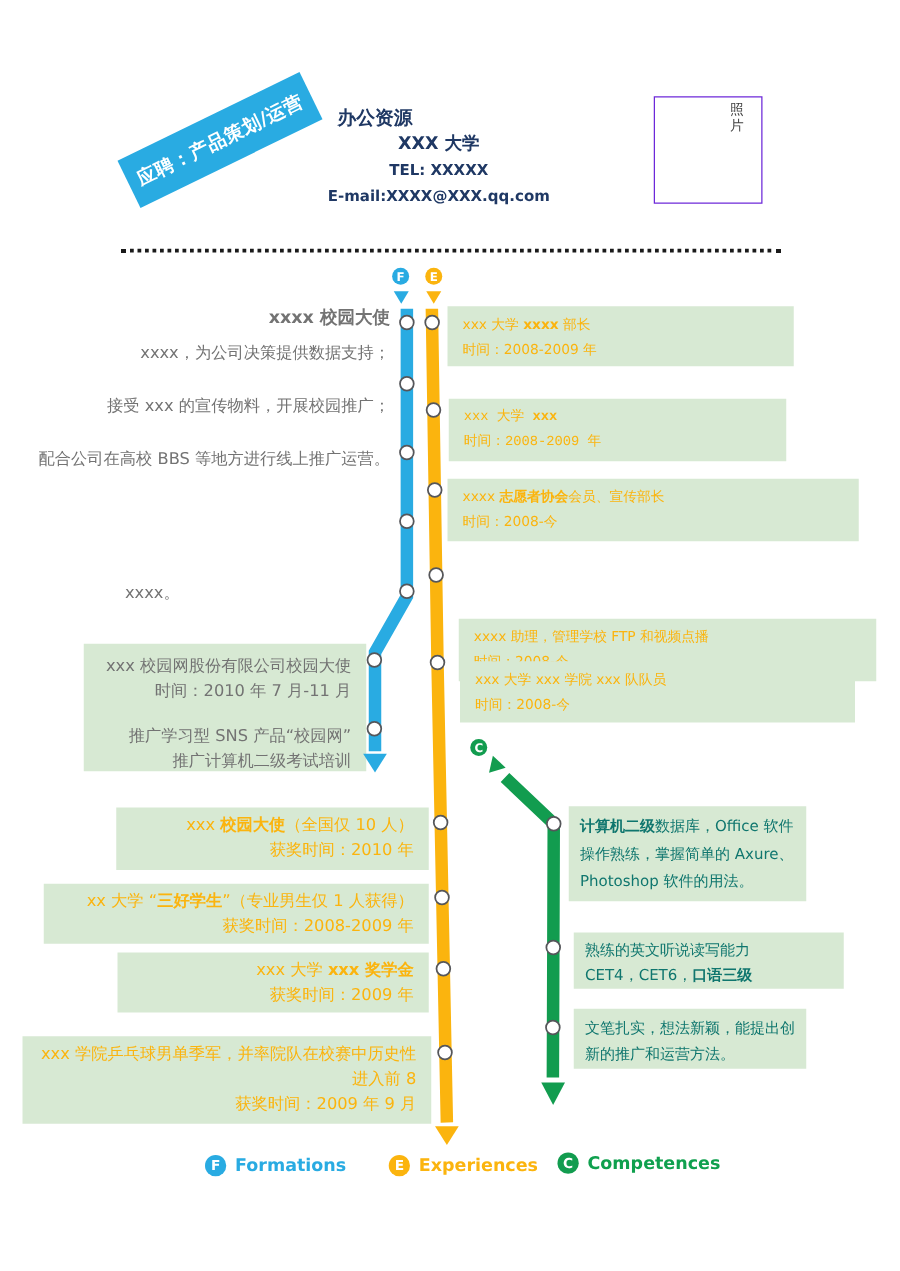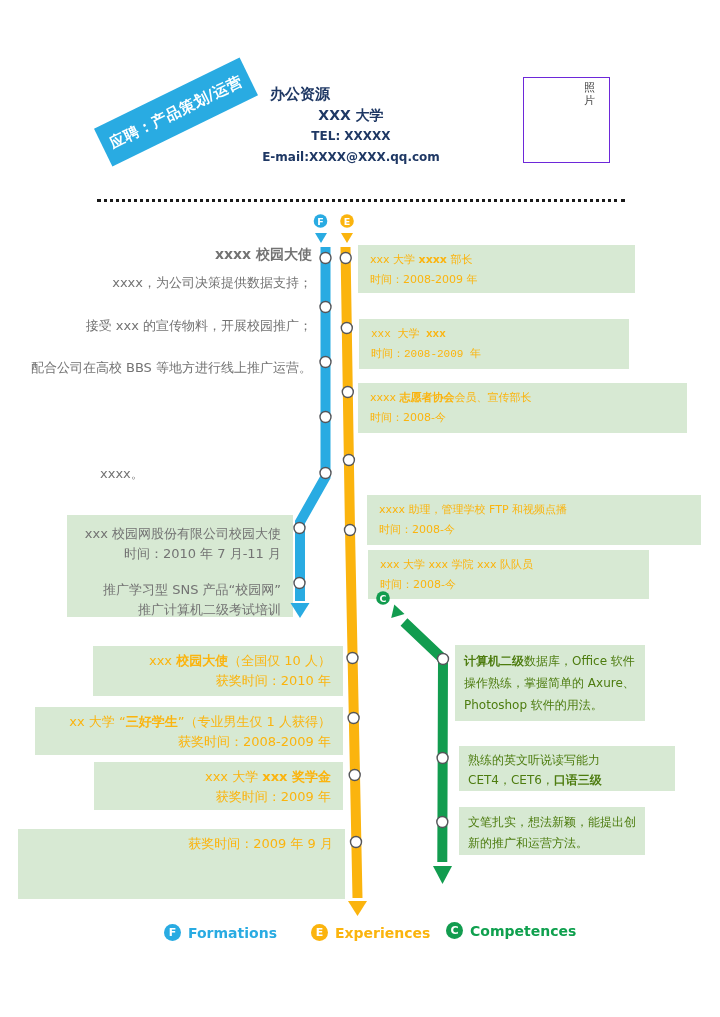--- a/index.html
+++ b/index.html
@@ -44,31 +44,31 @@
       font-size:13px;line-height:20px;}
   .f2 .spacer{height:16px;}
 
   
   .ylw{color:#FBB40E;}
   .exp{font-size:11px;line-height:20px;padding:5px 12px;text-align:left;}
   .e1{left:358px;top:245px;width:277px;height:48px;}
   .e2{left:359px;top:319px;width:270px;height:50px;font-family:Liberation Mono, monospace;}
   .e3{left:358px;top:383px;width:329px;height:50px;}
   .e4{left:367px;top:451px;width:334px;height:50px;margin-top:44px;}
-  .e5{left:368px;top:550px;width:281px;height:49px;}
+  .e5{left:368px;top:529px;width:316px;height:49px;}
 
   
   .award{font-size:13px;line-height:20px;padding:5px 12px;text-align:right;}
   .a1{left:93px;top:646px;width:250px;height:50px;}
   .a2{left:35px;top:707px;width:308px;height:48px;}
   .a3{left:94px;top:762px;width:249px;height:48px;}
   .a4{left:18px;top:829px;width:327px;height:70px;}
 
   
-  .grn{color:#4d7c0f;}
+  .grn{color:#0f766e;}
   .comp{font-size:12px;line-height:22px;padding:5px 9px;text-align:left;}
   .c1{left:455px;top:645px;width:190px;height:76px;}
   .c2{left:459px;top:746px;width:216px;height:45px;line-height:20px;padding-top:4px;}
   .c3{left:459px;top:807px;width:186px;height:48px;line-height:21px;}
 
   
   .legend-item{position:absolute;display:flex;align-items:center;gap:7px;font-size:14px;font-weight:bold;z-index:2;}
   .legend-dot{width:17px;height:17px;border-radius:50%;display:flex;align-items:center;justify-content:center;
               color:#fff;font-size:11px;font-weight:bold;flex:none;}
   .lg-f{left:164px;top:924px;color:#29ABE2;}
@@ -194,20 +194,21 @@
 </div>
 <div class="greenbox award a2 ylw">
   <div><span>xx 大学 “</span><b>三好学生</b><span>”（专业男生仅 1 人获得）</span></div>
   <div>获奖时间：2008-2009 年</div>
 </div>
 <div class="greenbox award a3 ylw">
   <div><span>xxx 大学 </span><b>xxx 奖学金</b><span></span></div>
   <div>获奖时间：2009 年</div>
 </div>
 <div class="greenbox award a4 ylw">
+  <div><span>xxx 学院乒乓球男单季军，并率院队在校赛中历史性进入前 8</span><b></b><span></span></div>
   <div>获奖时间：2009 年 9 月</div>
 </div>
 
 <div class="greenbox comp c1 grn">
   <b>计算机二级</b><span>数据库，Office 软件操作熟练，掌握简单的 Axure、Photoshop 软件的用法。</span>
 </div>
 <div class="greenbox comp c2 grn">
   <div>熟练的英文听说读写能力</div>
   <div><span>CET4，CET6，</span><b>口语三级</b></div>
 </div>

